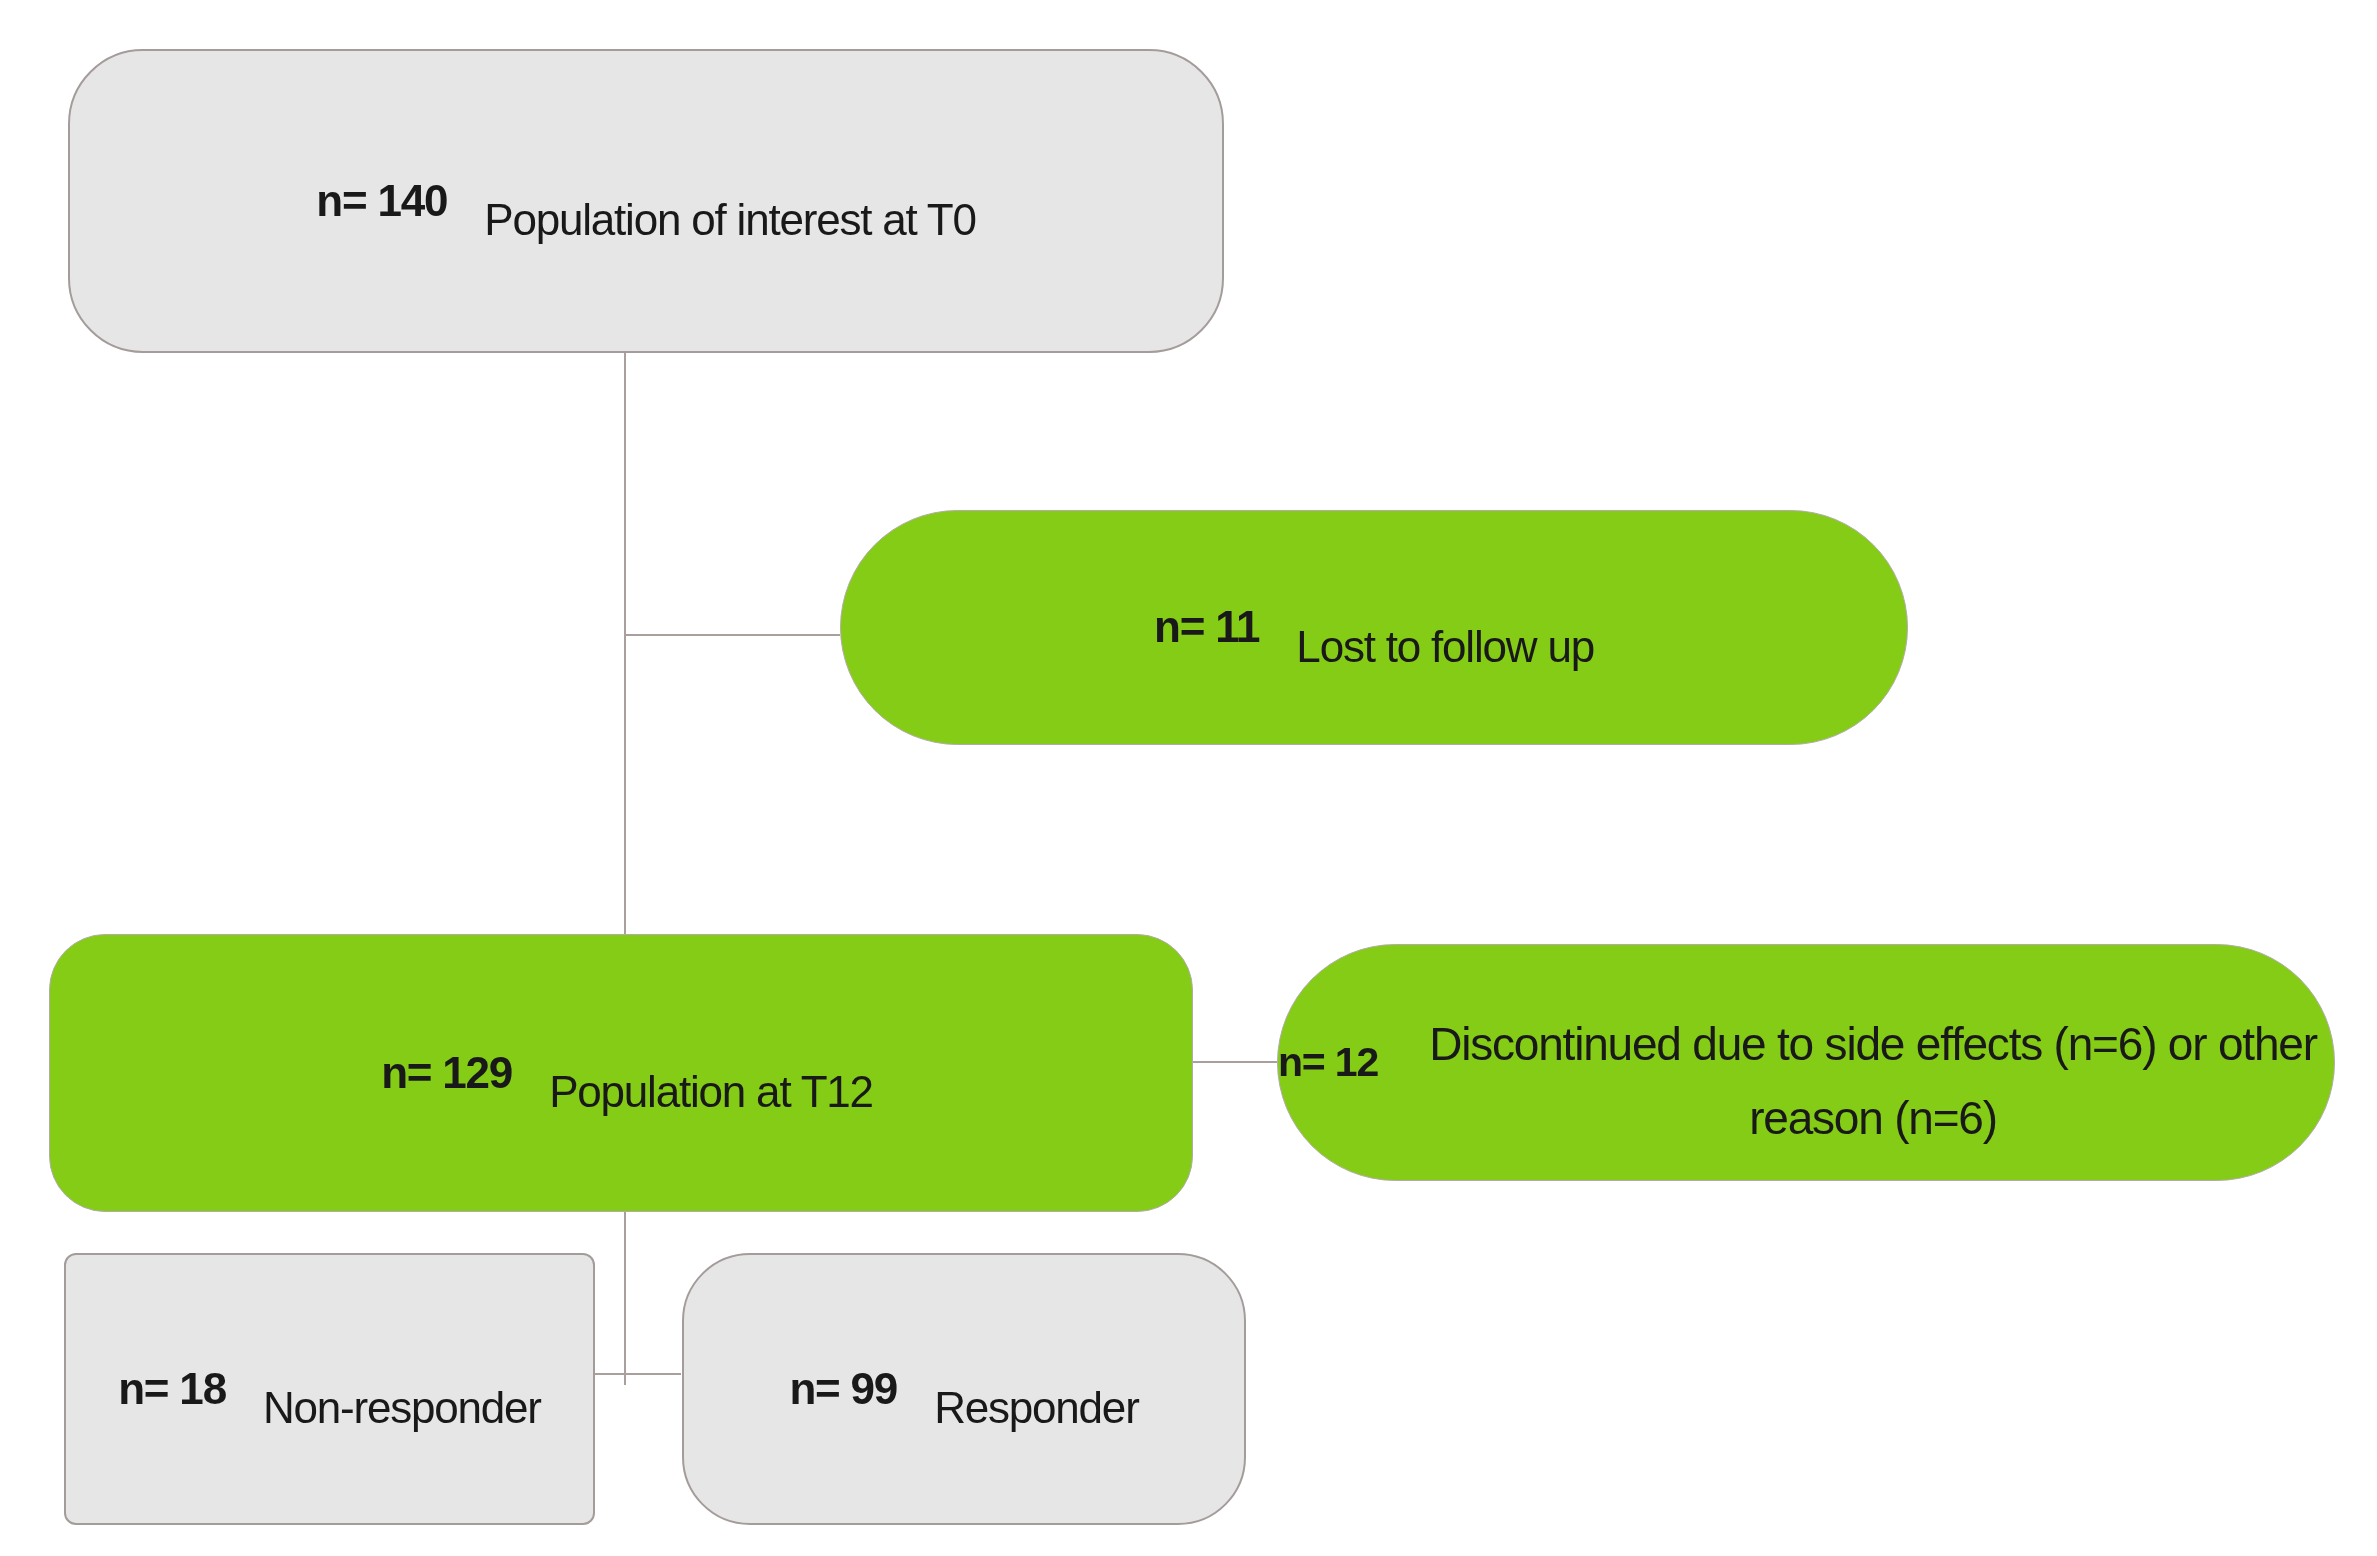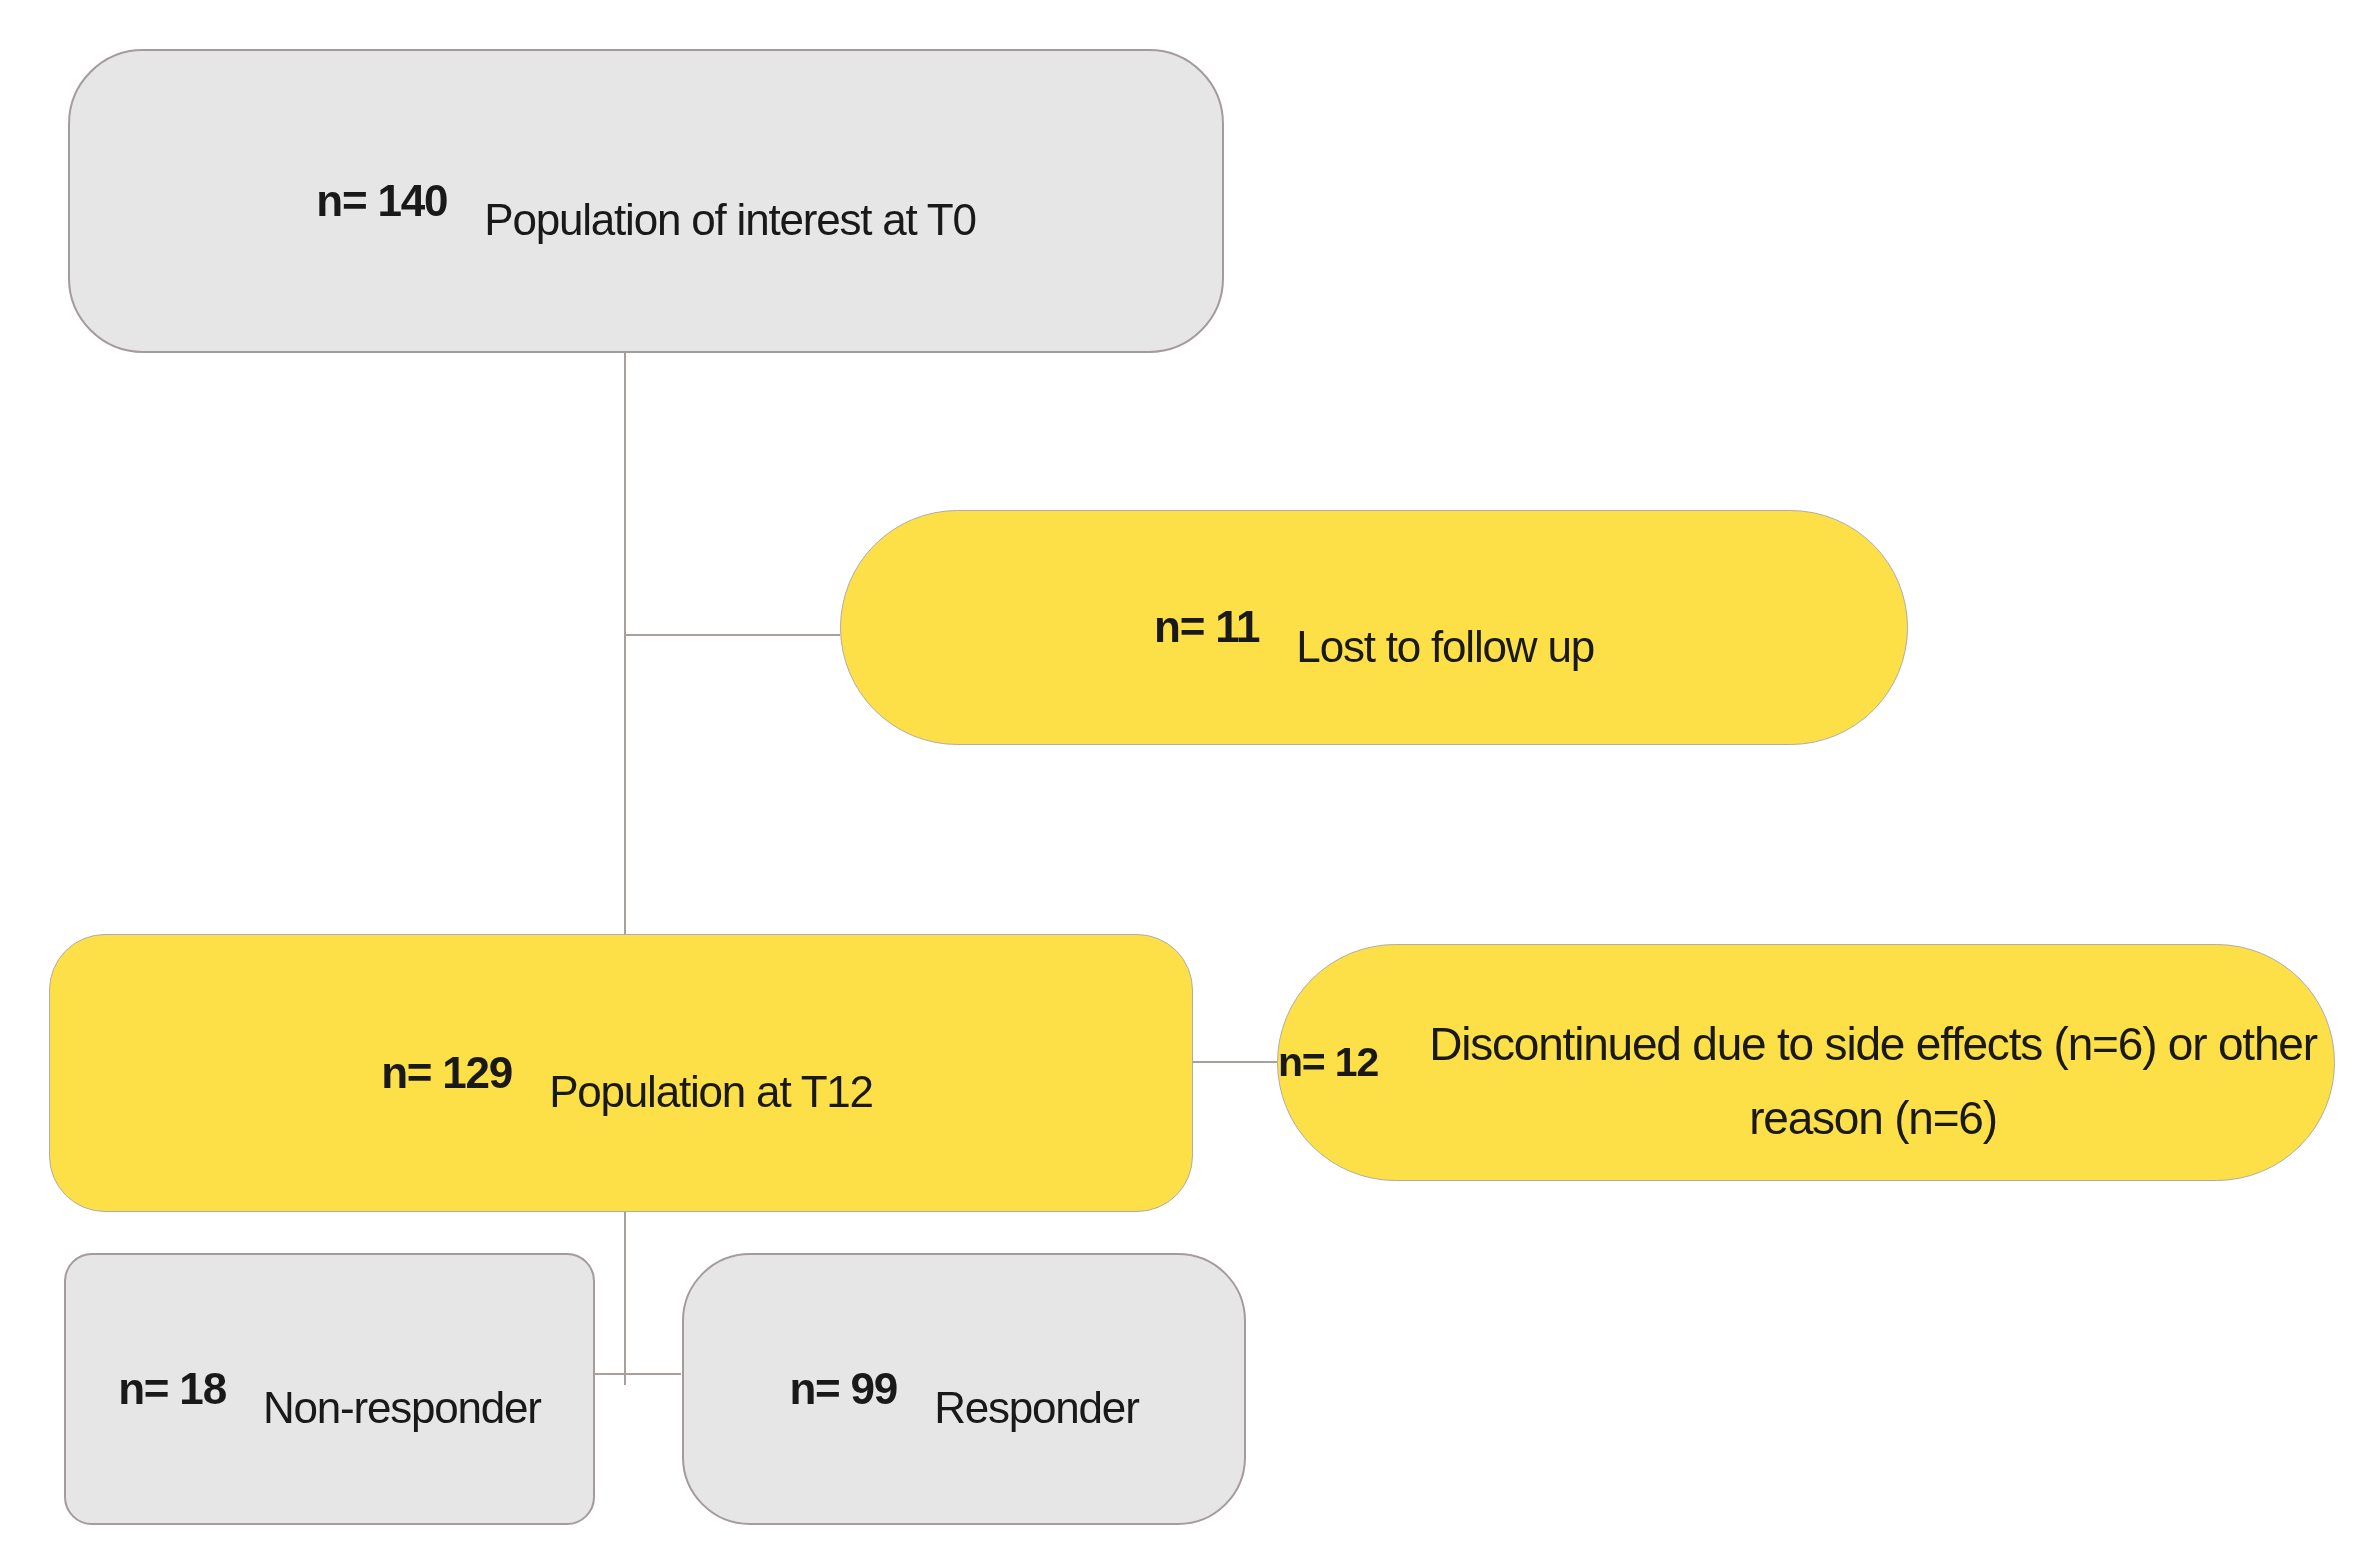--- a/index.html
+++ b/index.html
@@ -24,21 +24,21 @@
     align-items: center;
     justify-content: center;
     text-align: center;
     gap: 37px;
   }
   .node.gray {
     background: #e7e6e6;
     border: 2.4px solid #a49c9a;
   }
   .node.white {
-    background: #fde047;
+    background: #84cc16;
     border: 1.6px solid #b3abaa;
   }
   .value {
     font-weight: bold;
     font-size: 44px;
     letter-spacing: -1.2px;
     line-height: 1.1;
     white-space: pre;
   }
   .label {
@@ -58,21 +58,21 @@
   .connector {
     position: absolute;
     background: #a9a09e;
   }
 
   
   .node-a { left: 68px;   top: 49px;   width: 1156px; height: 304px; border-radius: 75px; }
   .node-b { left: 840px; top: 510px;  width: 1068px; height: 235px; border-radius: 118px; }
   .node-c { left: 49px;   top: 934px; width: 1144px; height: 278px; border-radius: 56px; padding-left: 12px; }
   .node-d { left: 1277px; top: 944px; width: 1058px; height: 237px; border-radius: 119px; }
-  .node-e { left: 64px;   top: 1253px; width: 531px;  height: 272px; border-radius: 28px; align-items: center; }
+  .node-e { left: 64px;   top: 1253px; width: 531px;  height: 272px; border-radius: 12px; align-items: center; }
   .node-f { left: 682px;  top: 1253px; width: 564px;  height: 272px; border-radius: 68px; }
 
   .conn-v1 { left: 624px;  top: 353px;  width: 2.4px;   height: 581px; }
   .conn-h1 { left: 625px;  top: 634px;  width: 215px; height: 2.4px; }
   .conn-h2 { left: 1193px; top: 1061px; width: 84px; height: 2.4px; }
   .conn-v2 { left: 624px;  top: 1212px; width: 2.4px;   height: 173px; }
   .conn-h3 { left: 594px;  top: 1373px; width: 87px; height: 2.4px; }
 </style>
 </head>
 <body>

